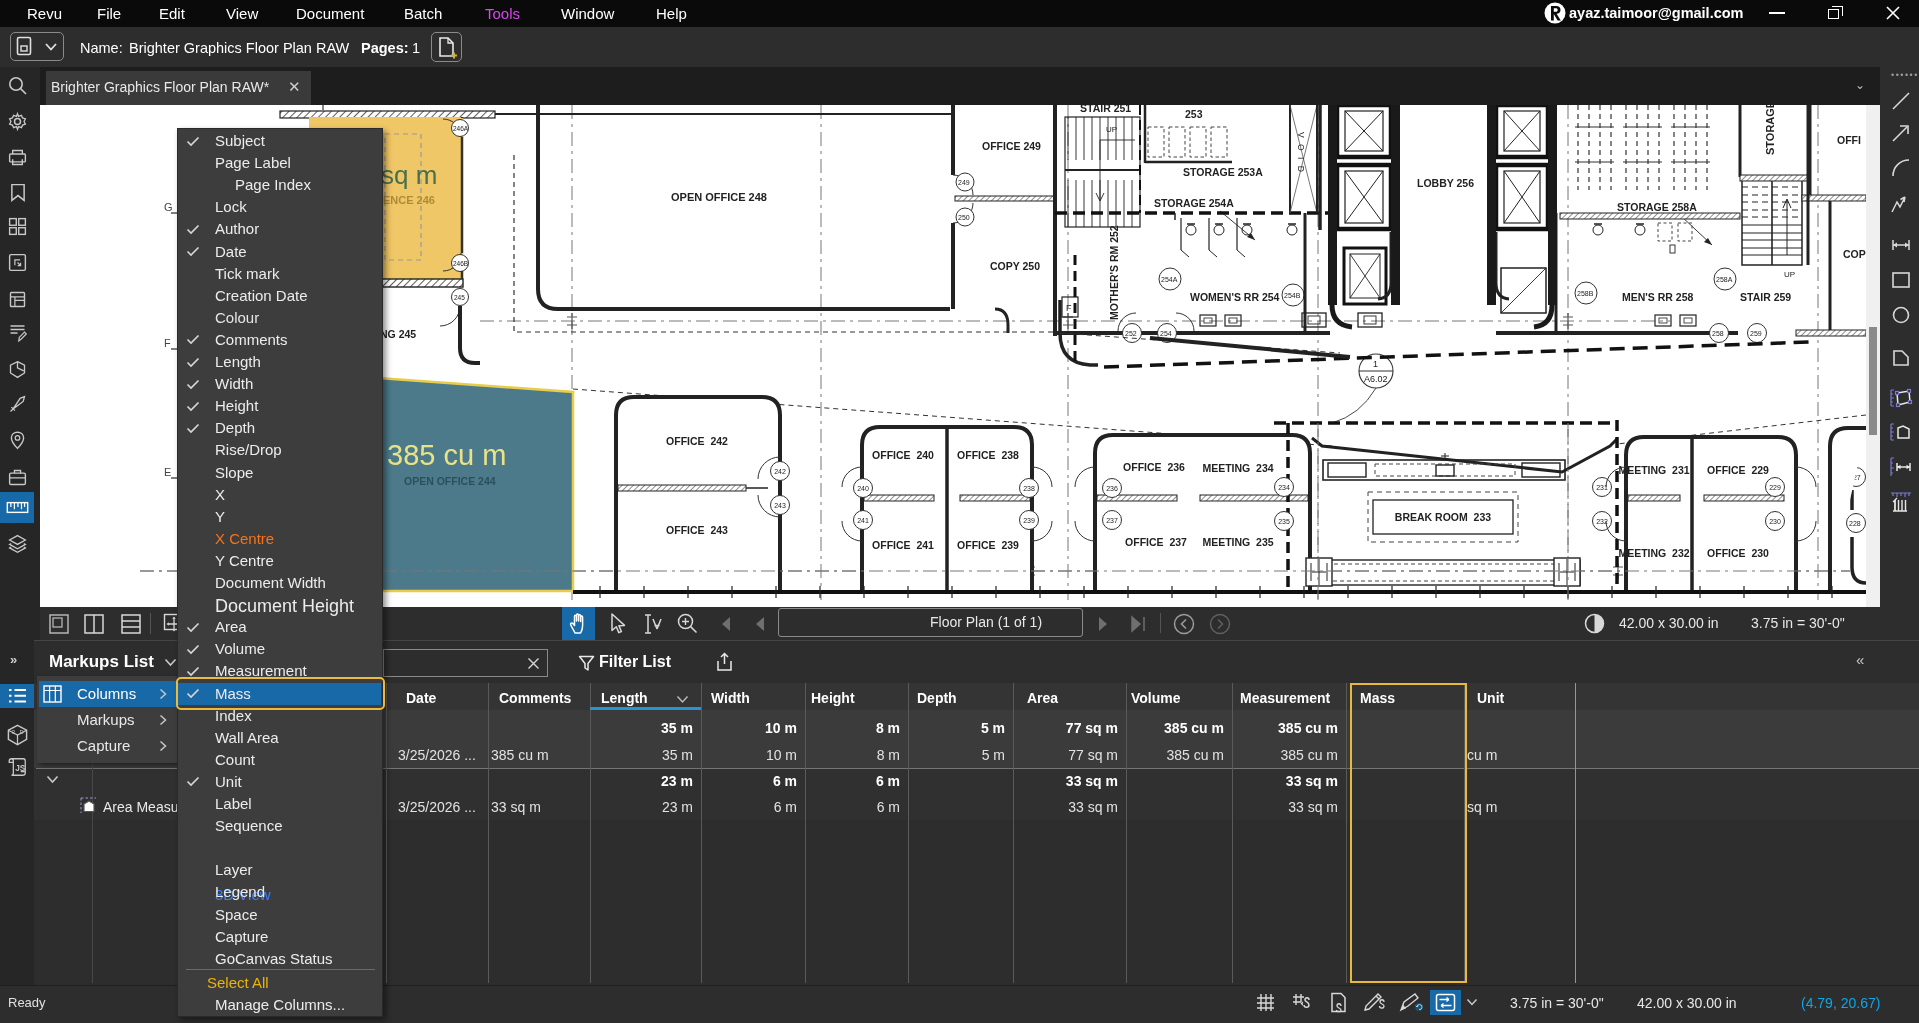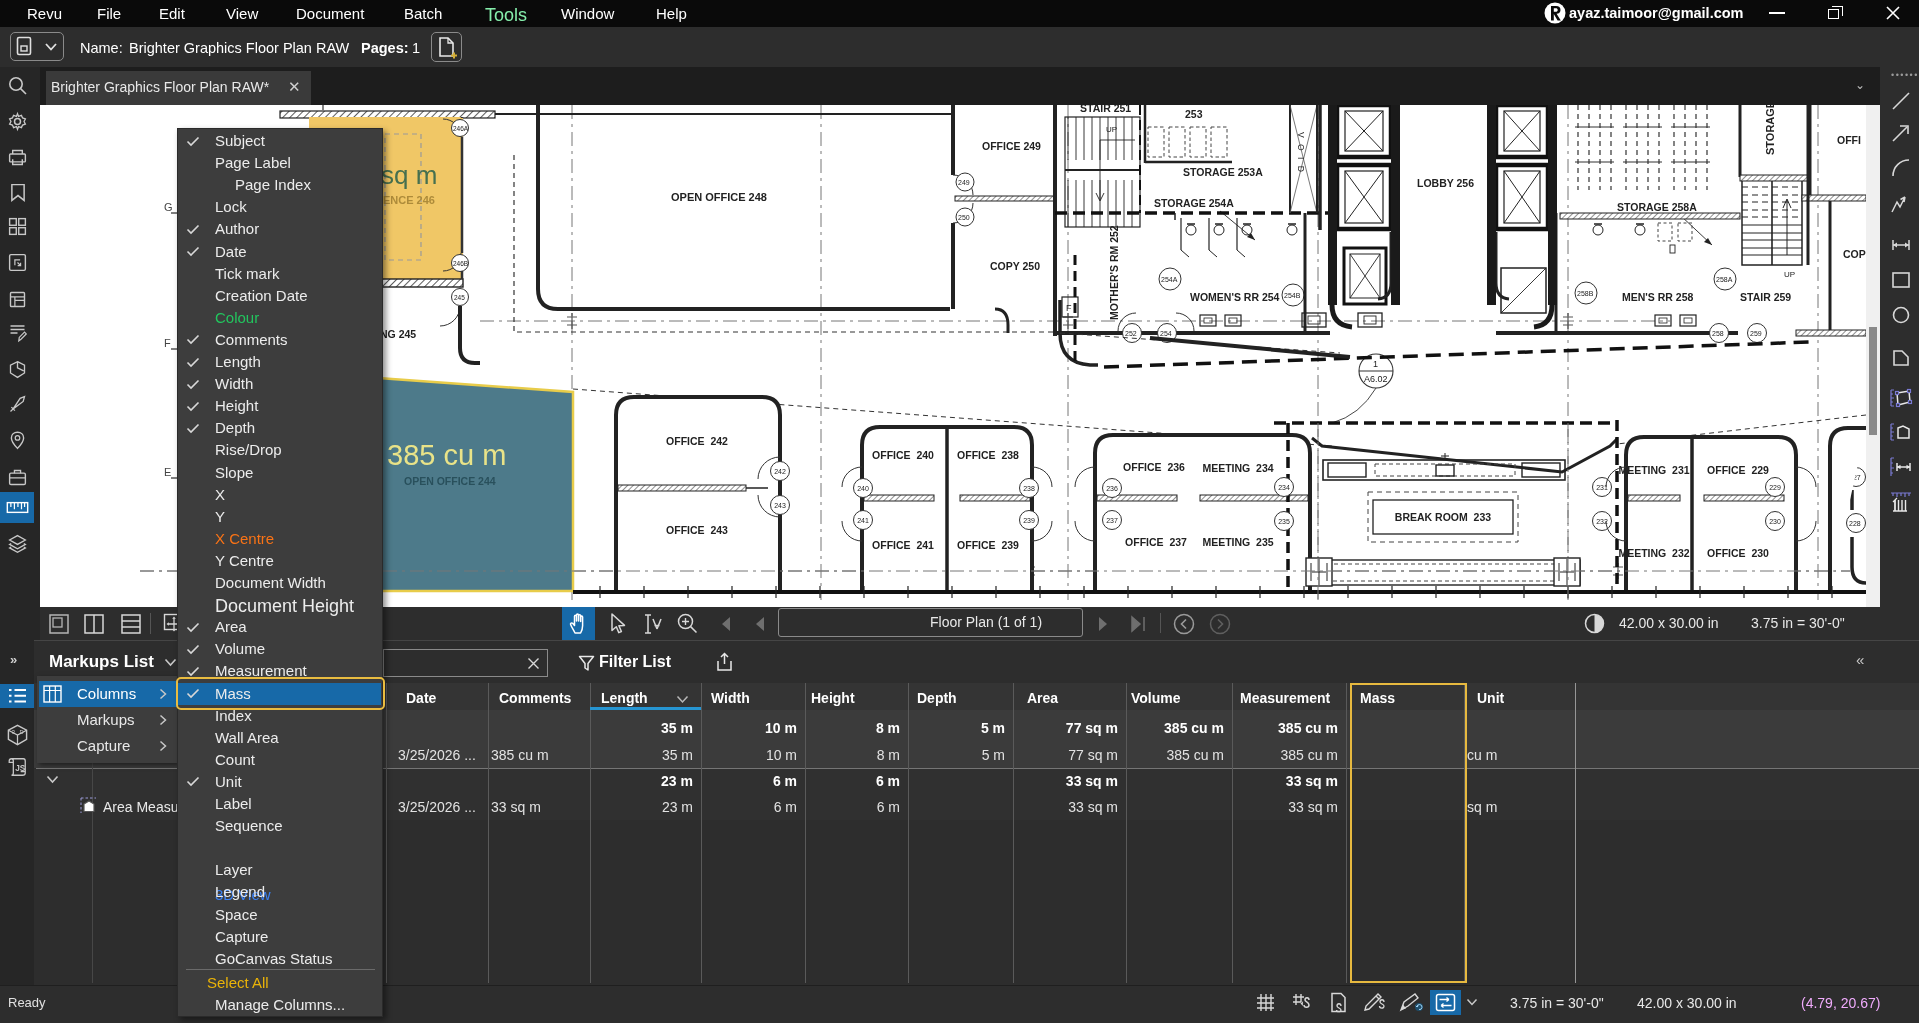--- a/index.html
+++ b/index.html
@@ -14,21 +14,21 @@
 <div id="page">
 
   <div class="abs" style="left:0;top:0;width:1919px;height:27px;background:#0a0a0a;"></div>
   <div id="titlemenu">
     <div class="tx" style="left:27px;top:5px;font-size:15px;color:#fff;">Revu</div>
     <div class="tx" style="left:97px;top:5px;font-size:15px;color:#fff;">File</div>
     <div class="tx" style="left:159px;top:5px;font-size:15px;color:#fff;">Edit</div>
     <div class="tx" style="left:226px;top:5px;font-size:15px;color:#fff;">View</div>
     <div class="tx" style="left:296px;top:5px;font-size:15px;color:#fff;">Document</div>
     <div class="tx" style="left:404px;top:5px;font-size:15px;color:#fff;">Batch</div>
-    <div class="tx" style="left:485px;top:5px;font-size:18px;color:#86efac;">Tools</div>
+    <div class="tx" style="left:485px;top:5px;font-size:15px;color:#d946ef;">Tools</div>
     <div class="tx" style="left:561px;top:5px;font-size:15px;color:#fff;">Window</div>
     <div class="tx" style="left:656px;top:5px;font-size:15px;color:#fff;">Help</div>
     <svg class="abs" style="left:1543px;top:1px;" width="24" height="24" viewBox="0 0 24 24">
       <circle cx="12" cy="12" r="10.5" fill="#fff"></circle>
       <path d="M8 19.5 L8 5 L13 5 C16 5 17.5 6.6 17.5 9 C17.5 11.2 16 12.6 13.6 12.8 L17.8 19.5 L14.6 19.5 L10.8 13 L10.8 19.5 Z M10.8 7.3 L10.8 10.8 L12.8 10.8 C14 10.8 14.7 10.2 14.7 9 C14.7 7.9 14 7.3 12.8 7.3 Z" fill="#0a0a0a"></path>
     </svg>
     <div class="tx" style="left:1569px;top:5px;font-size:14.5px;font-weight:bold;color:#fff;">ayaz.taimoor@gmail.com</div>
     <div class="abs" style="left:1769px;top:12px;width:16px;height:2px;background:#fff;"></div>
     <div class="abs" style="left:1828px;top:9px;width:11px;height:10px;border:1.5px solid #fff;"></div>
     <div class="abs" style="left:1832px;top:6px;width:11px;height:10px;border-top:1.5px solid #fff;border-right:1.5px solid #fff;"></div>
@@ -791,21 +791,21 @@
     <svg class="abs" style="left:1435px;top:993px;" width="21" height="19" viewBox="0 0 21 19">
       <rect x="1.5" y="1.5" width="18" height="16" rx="2" fill="none" stroke="#fff" stroke-width="1.5"></rect>
       <path d="M4.5 6.5 L14 6.5 M14 6.5 L11.5 4.5 M14 6.5 L11.5 8.5" stroke="#fff" stroke-width="1.3" fill="none"></path>
       <path d="M16.5 12.5 L6 12.5 M6 12.5 L8.5 10.5 M6 12.5 L8.5 14.5" stroke="#fff" stroke-width="1.3" fill="none"></path>
     </svg>
     <svg class="abs" style="left:1466px;top:998px;" width="12" height="9" viewBox="0 0 12 9">
       <path d="M1.5 1.5 L6 6.5 L10.5 1.5" fill="none" stroke="#c8c8c8" stroke-width="1.5"></path>
     </svg>
     <div class="tx" style="left:1510px;top:995px;font-size:14px;color:#e8e8e8;">3.75 in = 30'-0"</div>
     <div class="tx" style="left:1637px;top:995px;font-size:14px;color:#e8e8e8;">42.00 x 30.00 in</div>
-    <div class="tx" style="left:1801px;top:995px;font-size:14px;color:#f0abfc;">(4.79, 20.67)</div>
+    <div class="tx" style="left:1801px;top:995px;font-size:14px;color:#0ea5e9;">(4.79, 20.67)</div>
   </div>
 
   <div id="submenu">
       <div class="abs" style="left:37px;top:676px;width:140px;height:87px;background:#3d3d3d;box-shadow:2px 2px 5px rgba(0,0,0,0.5);"></div>
       <div class="abs" style="left:39px;top:681px;width:138px;height:26px;background:#1769a8;"></div>
       <svg class="abs" style="left:43px;top:685px;" width="19" height="18" viewBox="0 0 19 18">
 <rect x="1" y="1" width="17" height="16" fill="none" stroke="#fff" stroke-width="1.4"></rect>
 <path d="M1 5.5 L18 5.5 M6.6 1 L6.6 17 M12.3 1 L12.3 17" stroke="#fff" stroke-width="1.2"></path>
       </svg>
       <div class="tx" style="left:77px;top:685px;font-size:15px;color:#fff;">Columns</div>
@@ -834,21 +834,21 @@
       <svg class="abs" style="left:186px;top:223.9px;" width="14" height="11" viewBox="0 0 14 11">
         <path d="M1.5 5.5 L5 9 L12.5 1.5" fill="none" stroke="#d8d8d8" stroke-width="1.6"></path>
       </svg>
       <div class="tx" style="left:215px;top:220.4px;font-size:15px;color:#ececec;">Author</div>
       <svg class="abs" style="left:186px;top:246.0px;" width="14" height="11" viewBox="0 0 14 11">
         <path d="M1.5 5.5 L5 9 L12.5 1.5" fill="none" stroke="#d8d8d8" stroke-width="1.6"></path>
       </svg>
       <div class="tx" style="left:215px;top:242.5px;font-size:15px;color:#ececec;">Date</div>
       <div class="tx" style="left:215px;top:264.6px;font-size:15px;color:#ececec;">Tick mark</div>
       <div class="tx" style="left:215px;top:286.7px;font-size:15px;color:#ececec;">Creation Date</div>
-      <div class="tx" style="left:215px;top:308.8px;font-size:15px;color:#22c55e;">Colour</div>
+      <div class="tx" style="left:215px;top:308.8px;font-size:15px;color:#e5e5e5;">Colour</div>
       <svg class="abs" style="left:186px;top:334.4px;" width="14" height="11" viewBox="0 0 14 11">
         <path d="M1.5 5.5 L5 9 L12.5 1.5" fill="none" stroke="#d8d8d8" stroke-width="1.6"></path>
       </svg>
       <div class="tx" style="left:215px;top:330.9px;font-size:15px;color:#ececec;">Comments</div>
       <svg class="abs" style="left:186px;top:356.5px;" width="14" height="11" viewBox="0 0 14 11">
         <path d="M1.5 5.5 L5 9 L12.5 1.5" fill="none" stroke="#d8d8d8" stroke-width="1.6"></path>
       </svg>
       <div class="tx" style="left:215px;top:353.0px;font-size:15px;color:#ececec;">Length</div>
       <svg class="abs" style="left:186px;top:378.6px;" width="14" height="11" viewBox="0 0 14 11">
         <path d="M1.5 5.5 L5 9 L12.5 1.5" fill="none" stroke="#d8d8d8" stroke-width="1.6"></path>

